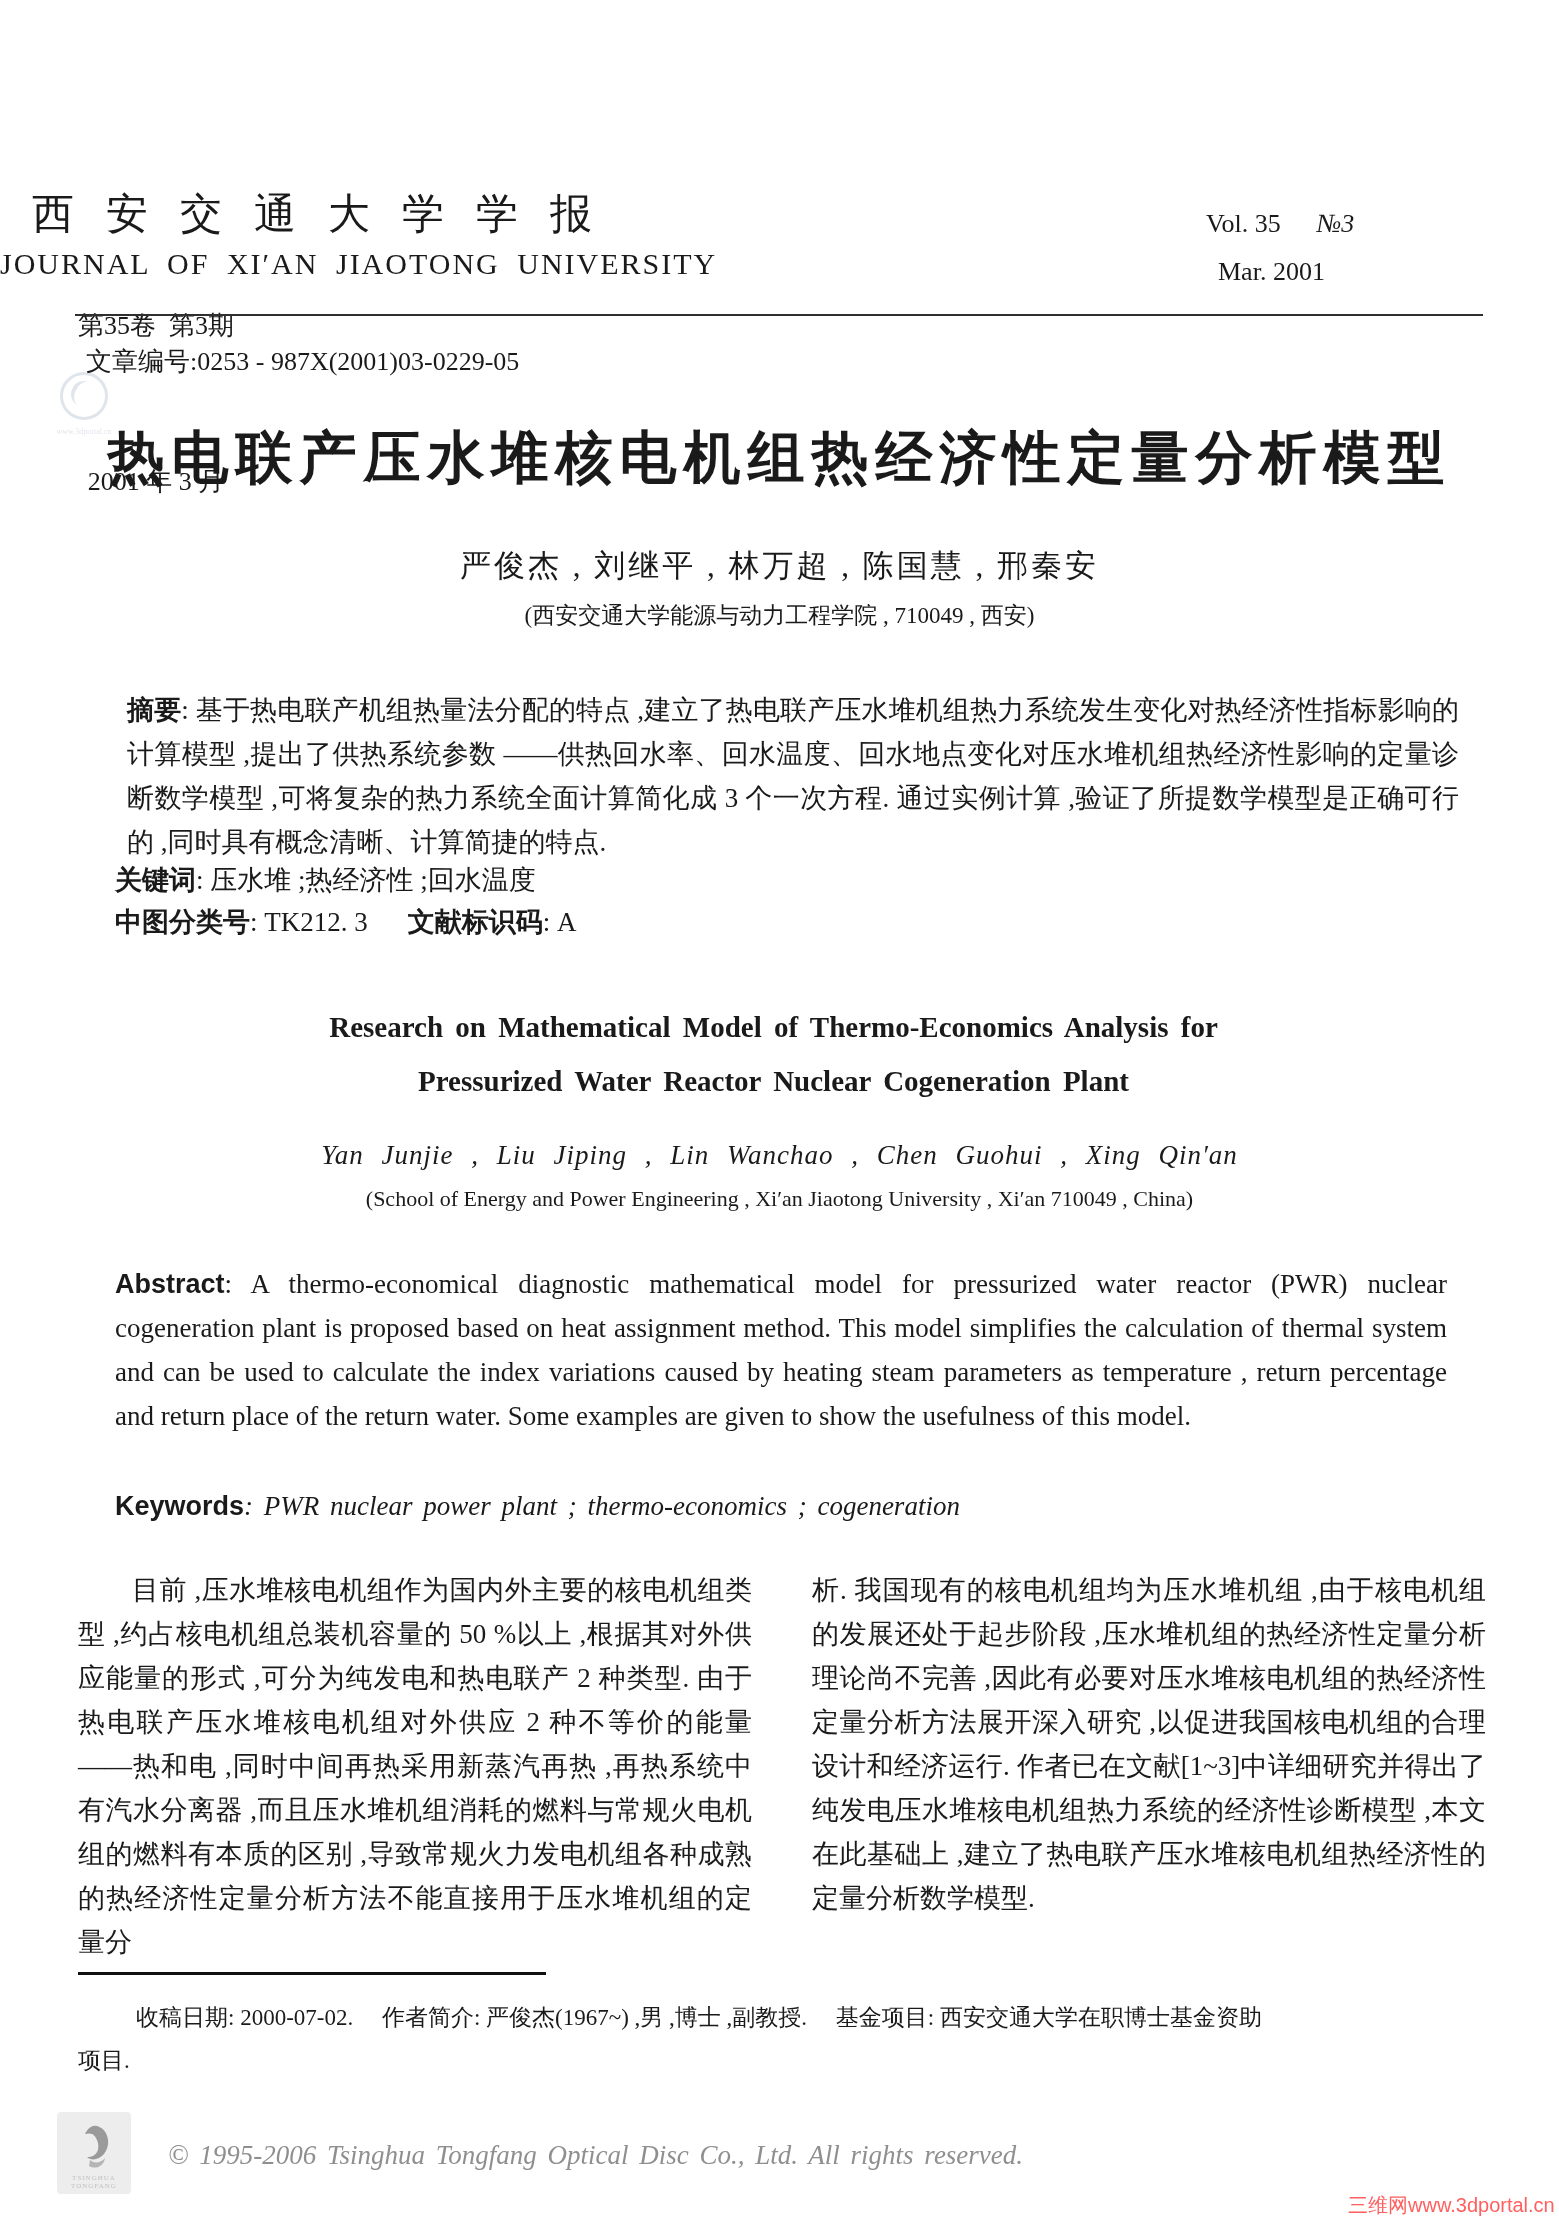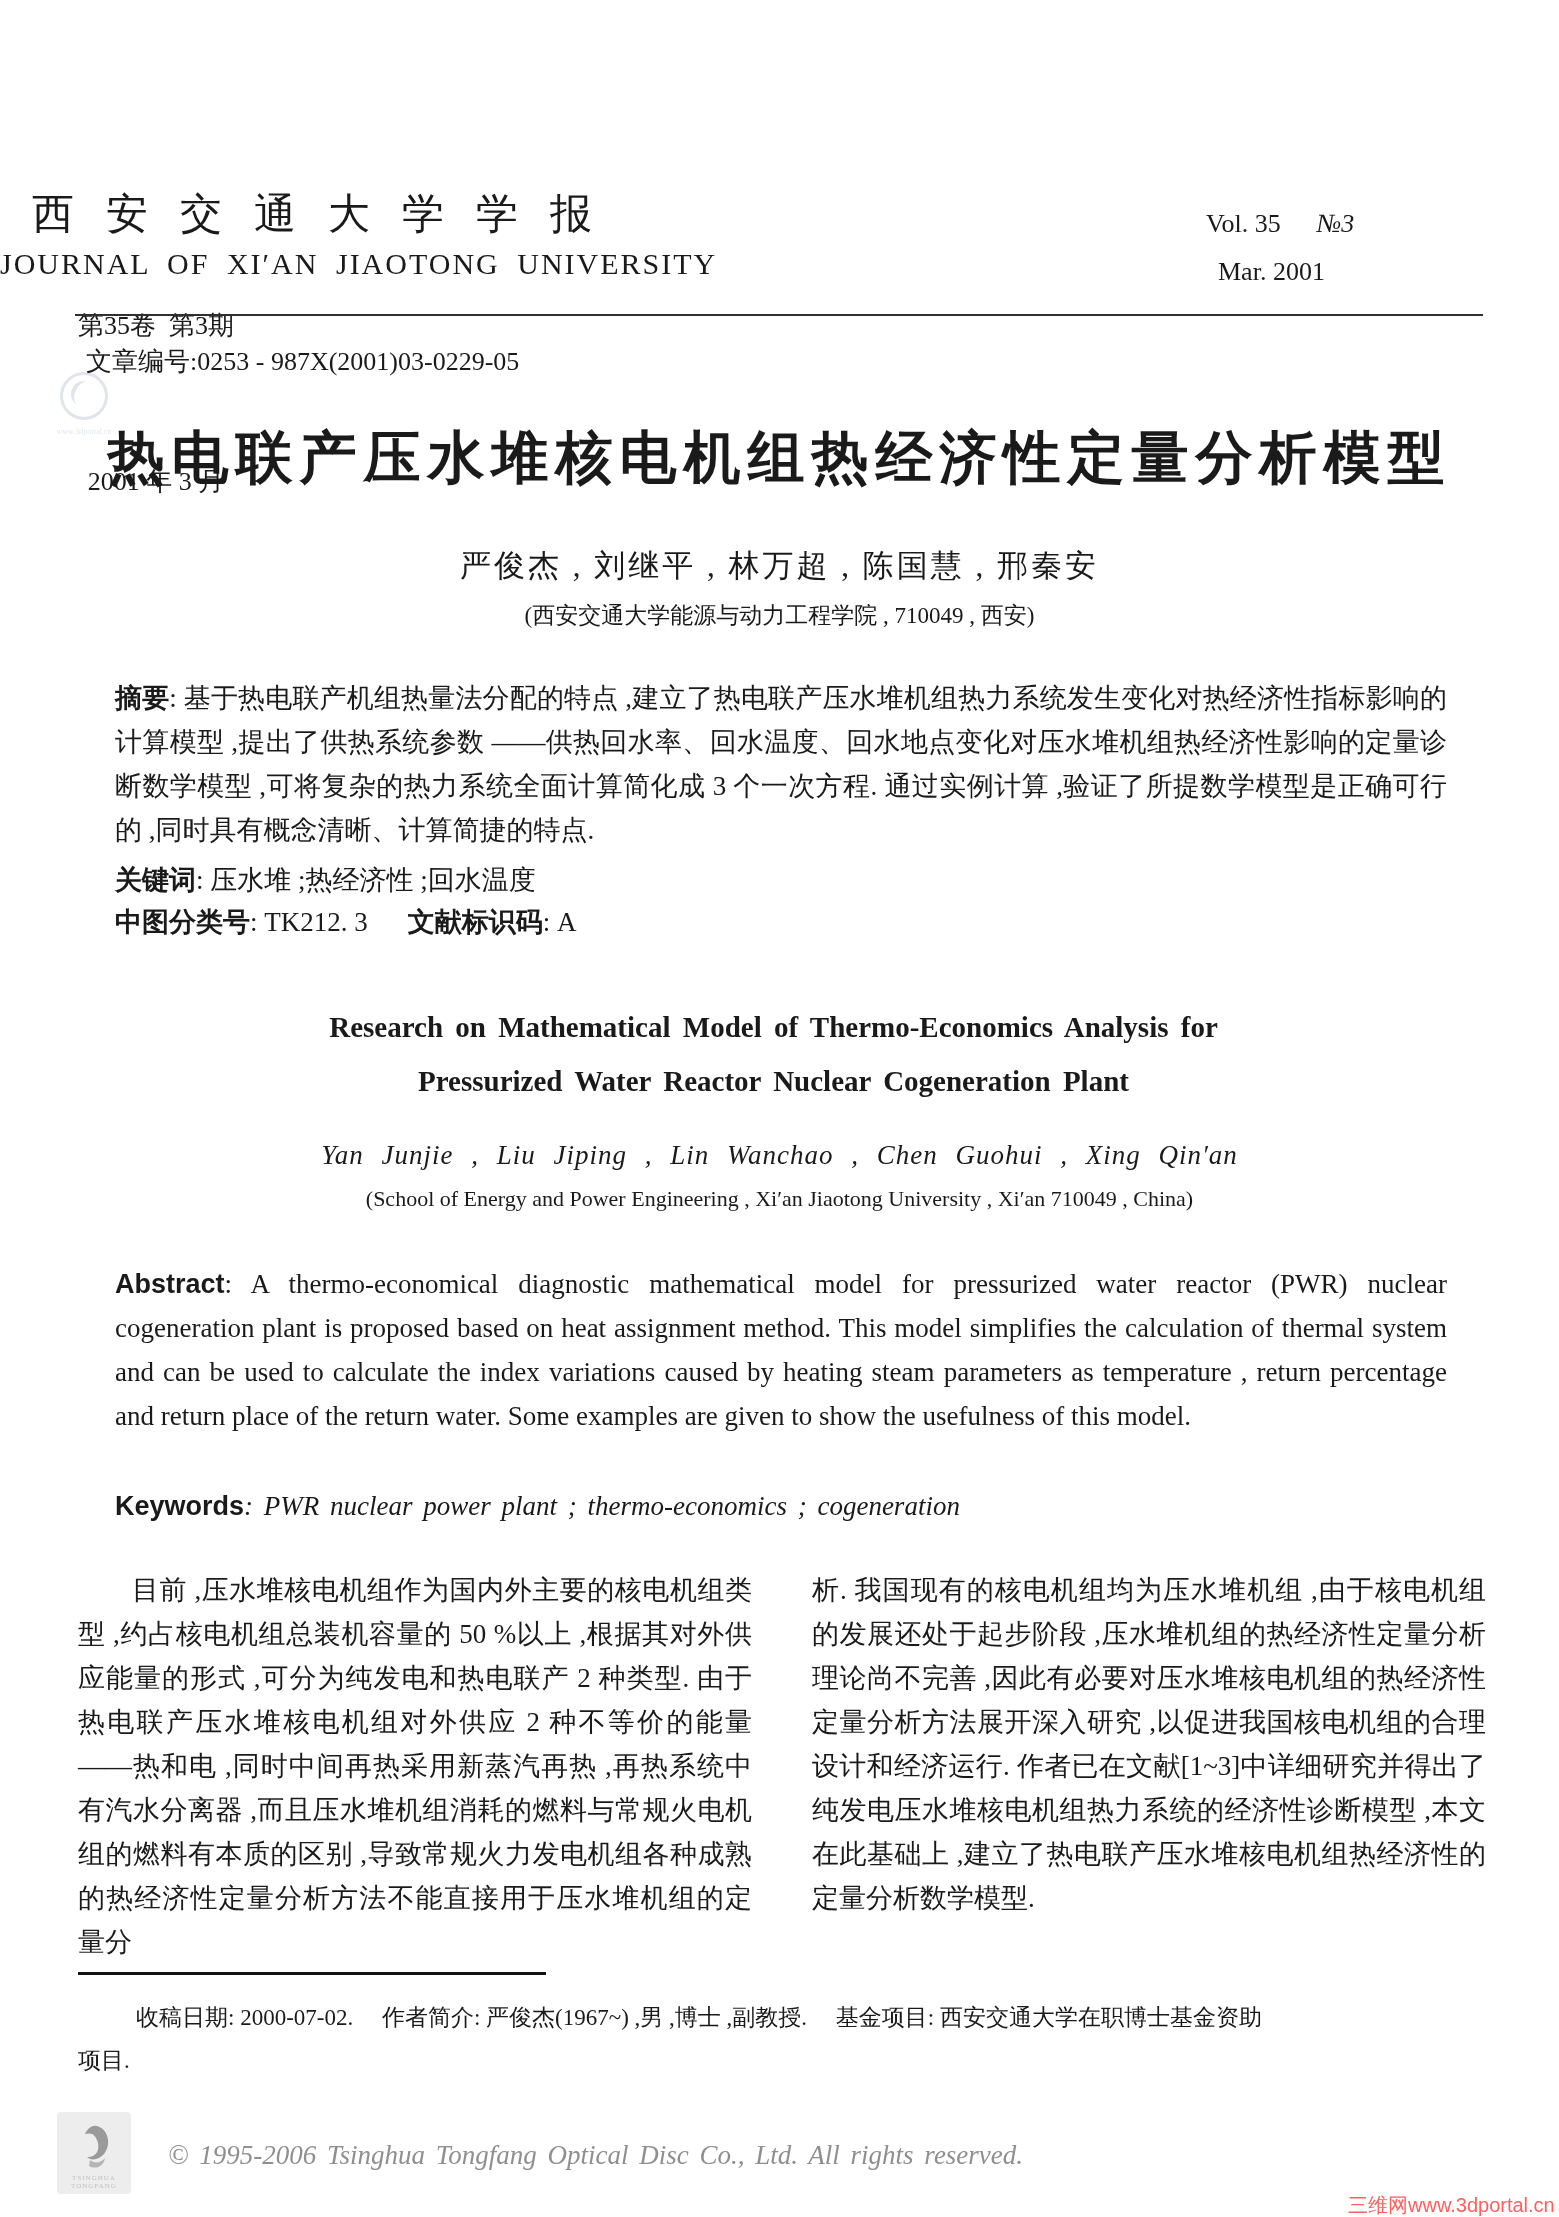--- a/index.html
+++ b/index.html
@@ -91,21 +91,21 @@
 
   <div class="hdr-rule"></div>
 
   <div class="article-id">文章编号:0253 - 987X(2001)03-0229-05</div>
 
   <h1 class="title-cn" style="margin:0;">热电联产压水堆核电机组热经济性定量分析模型</h1>
 
   <div class="authors-cn">严俊杰 , 刘继平 , 林万超 , 陈国慧 , 邢秦安</div>
   <div class="affil-cn">(西安交通大学能源与动力工程学院 , 710049 , 西安)</div>
 
-  <p class="blk abstract-cn" style="margin:0;">
+  <p class="blk abstract-cn" style="margin:12px;">
     <span class="lbl">摘要</span><span>: 基于热电联产机组热量法分配的特点 ,建立了热电联产压水堆机组热力系统发生变化对热经济性指标影响的计算模型 ,提出了供热系统参数 ——供热回水率、回水温度、回水地点变化对压水堆机组热经济性影响的定量诊断数学模型 ,可将复杂的热力系统全面计算简化成 3 个一次方程. 通过实例计算 ,验证了所提数学模型是正确可行的 ,同时具有概念清晰、计算简捷的特点.</span>
   </p>
 
   <p class="blk keywords-cn" style="margin:0;">
     <span class="lbl">关键词</span><span>: 压水堆 ;热经济性 ;回水温度</span>
   </p>
 
   <p class="blk classif" style="margin:0;">
     <span class="lbl">中图分类号</span><span>: TK212. 3</span><span class="sep"></span><span class="lbl">文献标识码</span><span>: A</span>
   </p>

